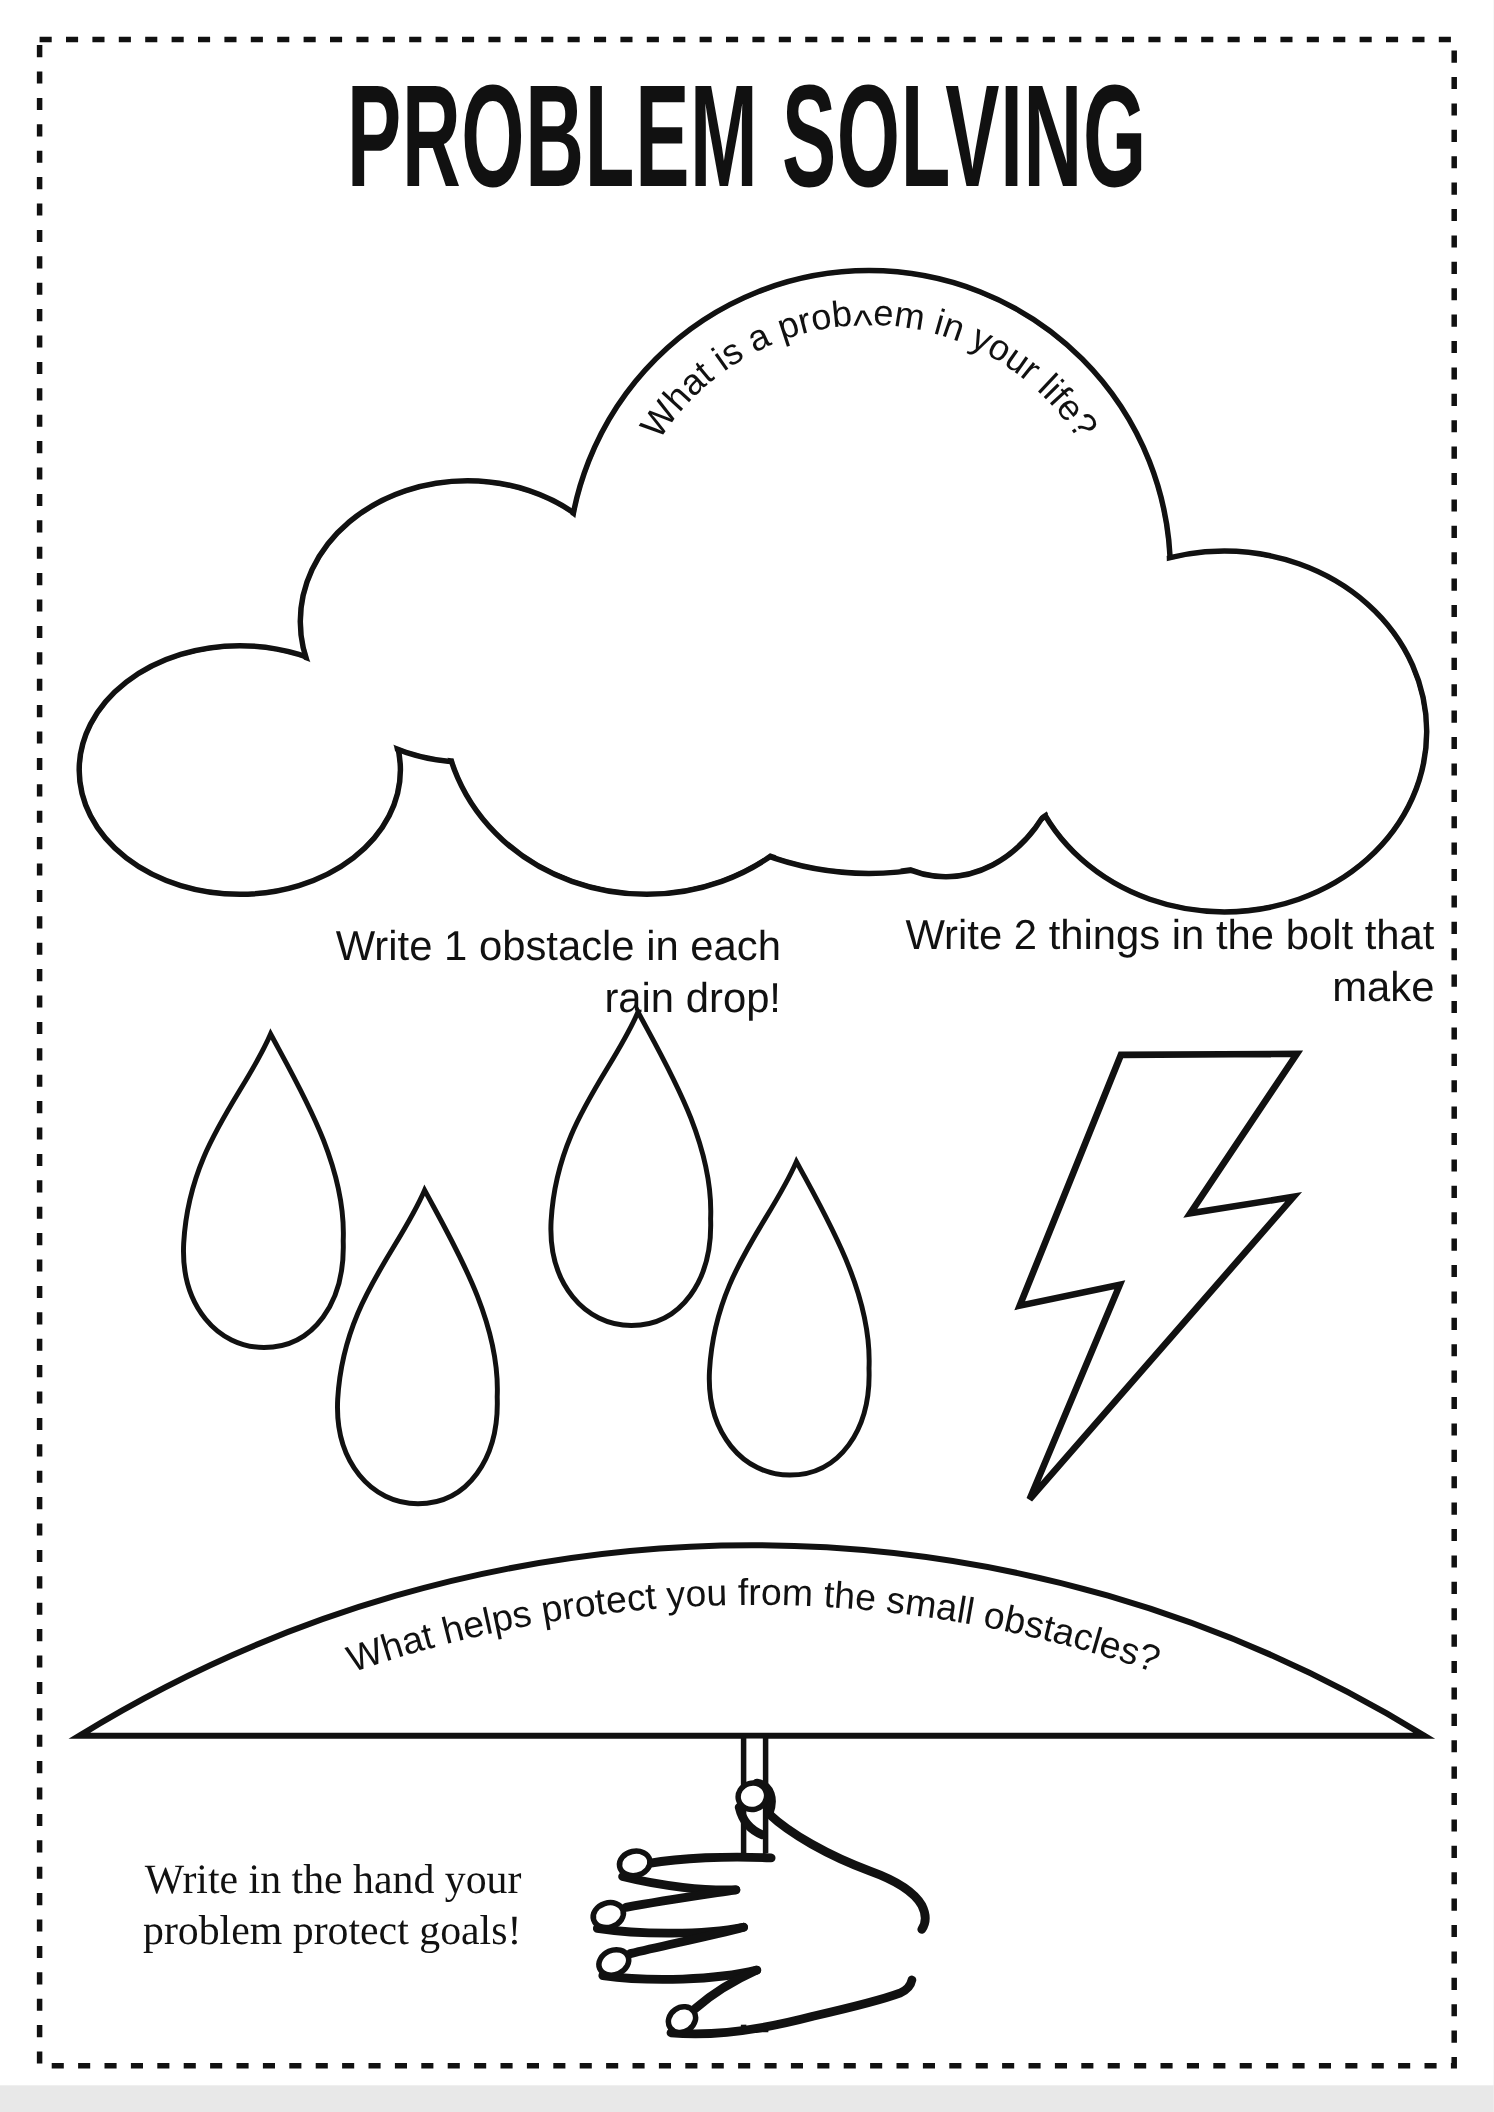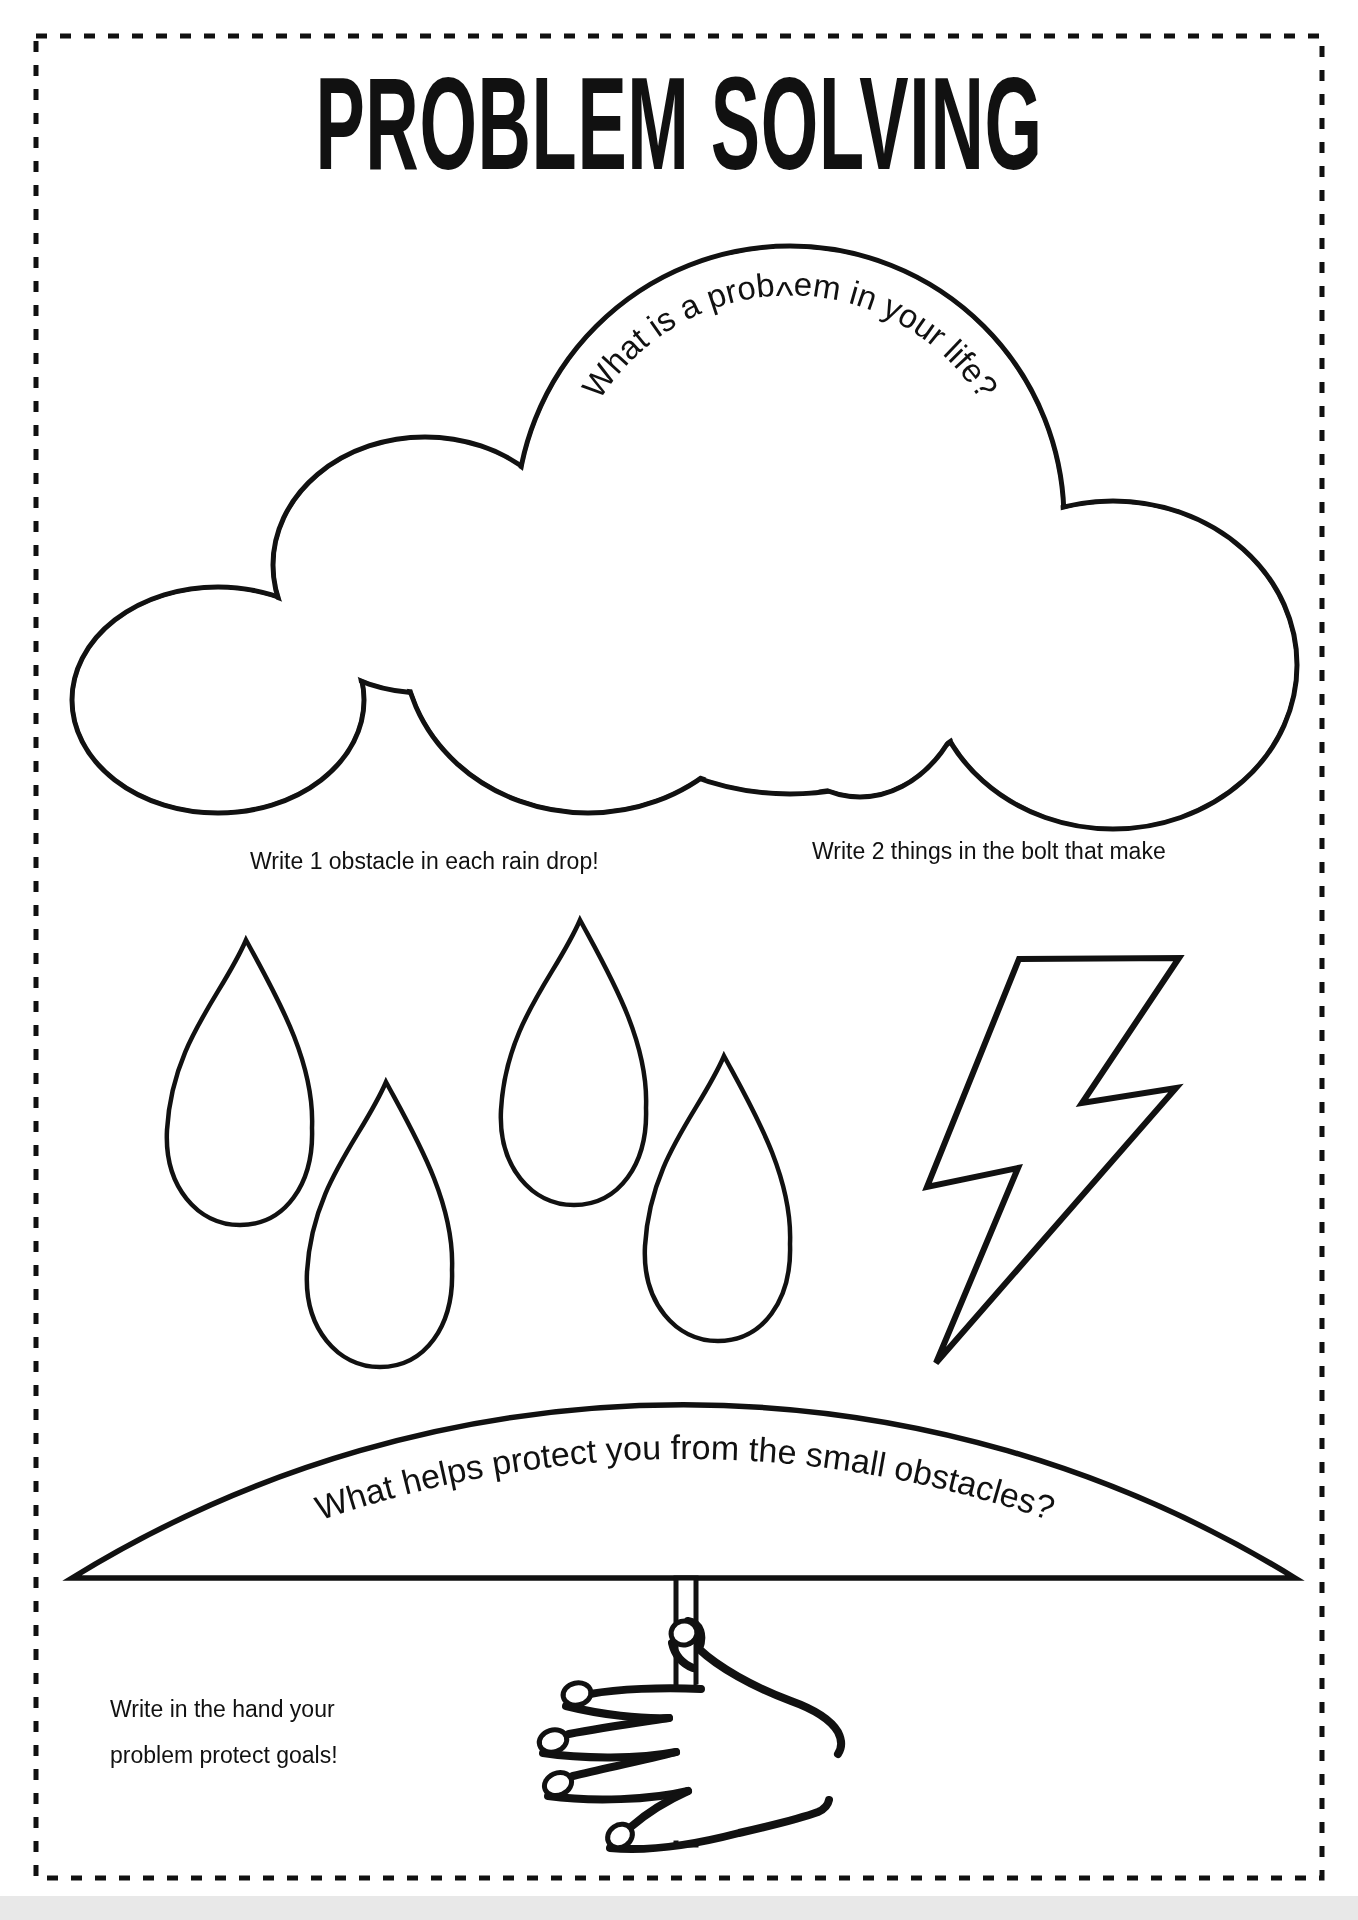--- a/index.html
+++ b/index.html
@@ -20,28 +20,28 @@
     font-weight:bold;
     font-size:112px;
     line-height:1.1;
     letter-spacing:1px;
     transform:scale(0.66,1.18);
     transform-origin:50% 50%;
     white-space:nowrap;
   }
   .hand-note, .drop-note, .bolt-note{
     position:absolute;
-    text-align:left;
-    font-size:23px;
+    text-align:right;
+    font-size:38px;
     line-height:47px;
     font-weight:500;
   }
   .drop-note{left:250px;top:838px;width:460px;}
   .bolt-note{left:812px;top:828px;width:492px;}
-  .hand-note{left:110px;top:1686px;width:350px;line-height:46px;}
+  .hand-note{left:124px;top:1686px;width:350px;line-height:46px;font-family:Liberation Serif, serif;}
 </style>
 </head>
 <body>
 
 <div class="page">
 
   <div class="title">PROBLEM SOLVING</div>
 
   <div class="drop-note">
     <div>Write 1 obstacle in each rain drop!</div>

